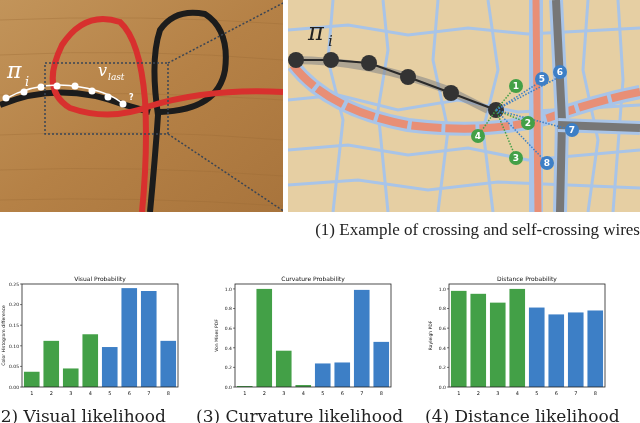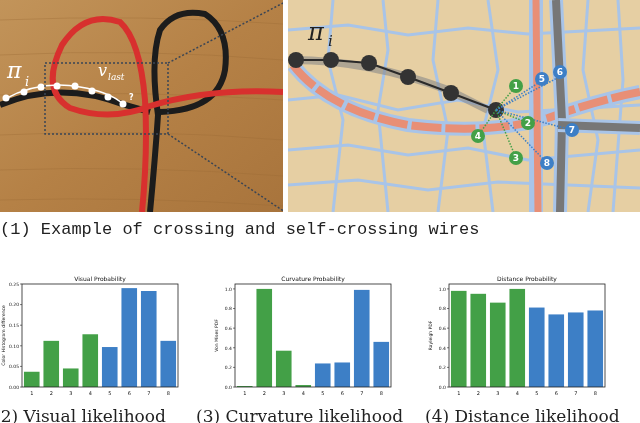--- a/index.html
+++ b/index.html
@@ -1,20 +1,20 @@
 <!DOCTYPE html>
 <html><head>
 <meta charset="utf-8">
 <style>
   html,body{margin:0;padding:0;background:#fff;}
   body{width:640px;height:423px;position:relative;overflow:hidden;font-family:"DejaVu Sans",sans-serif;}
   .abs{position:absolute;}
   .photo{left:0;top:0;width:283px;height:212px;overflow:hidden;}
   .zoomfig{left:288px;top:0;width:352px;height:212px;overflow:hidden;}
-  .caption1{left:0;top:220px;width:640px;text-align:left;font-family:Liberation Mono, monospace;font-size:17px;color:#222;}
+  .caption1{left:0;top:220px;width:640px;text-align:right;font-family:Liberation Serif, serif;font-size:17px;color:#222;}
   .chart{top:272px;width:213px;height:130px;}
   .chart svg{display:block;}
   .subcaps{left:0;top:406px;width:640px;height:17px;overflow:hidden;}
   .subcap{position:absolute;top:0;font-family:"DejaVu Serif",serif;font-size:17px;color:#222;white-space:nowrap;}
 </style>
 </head>
 <body>
 
 <div class="abs photo">
   <svg width="283" height="212" viewBox="0 0 283 212">

